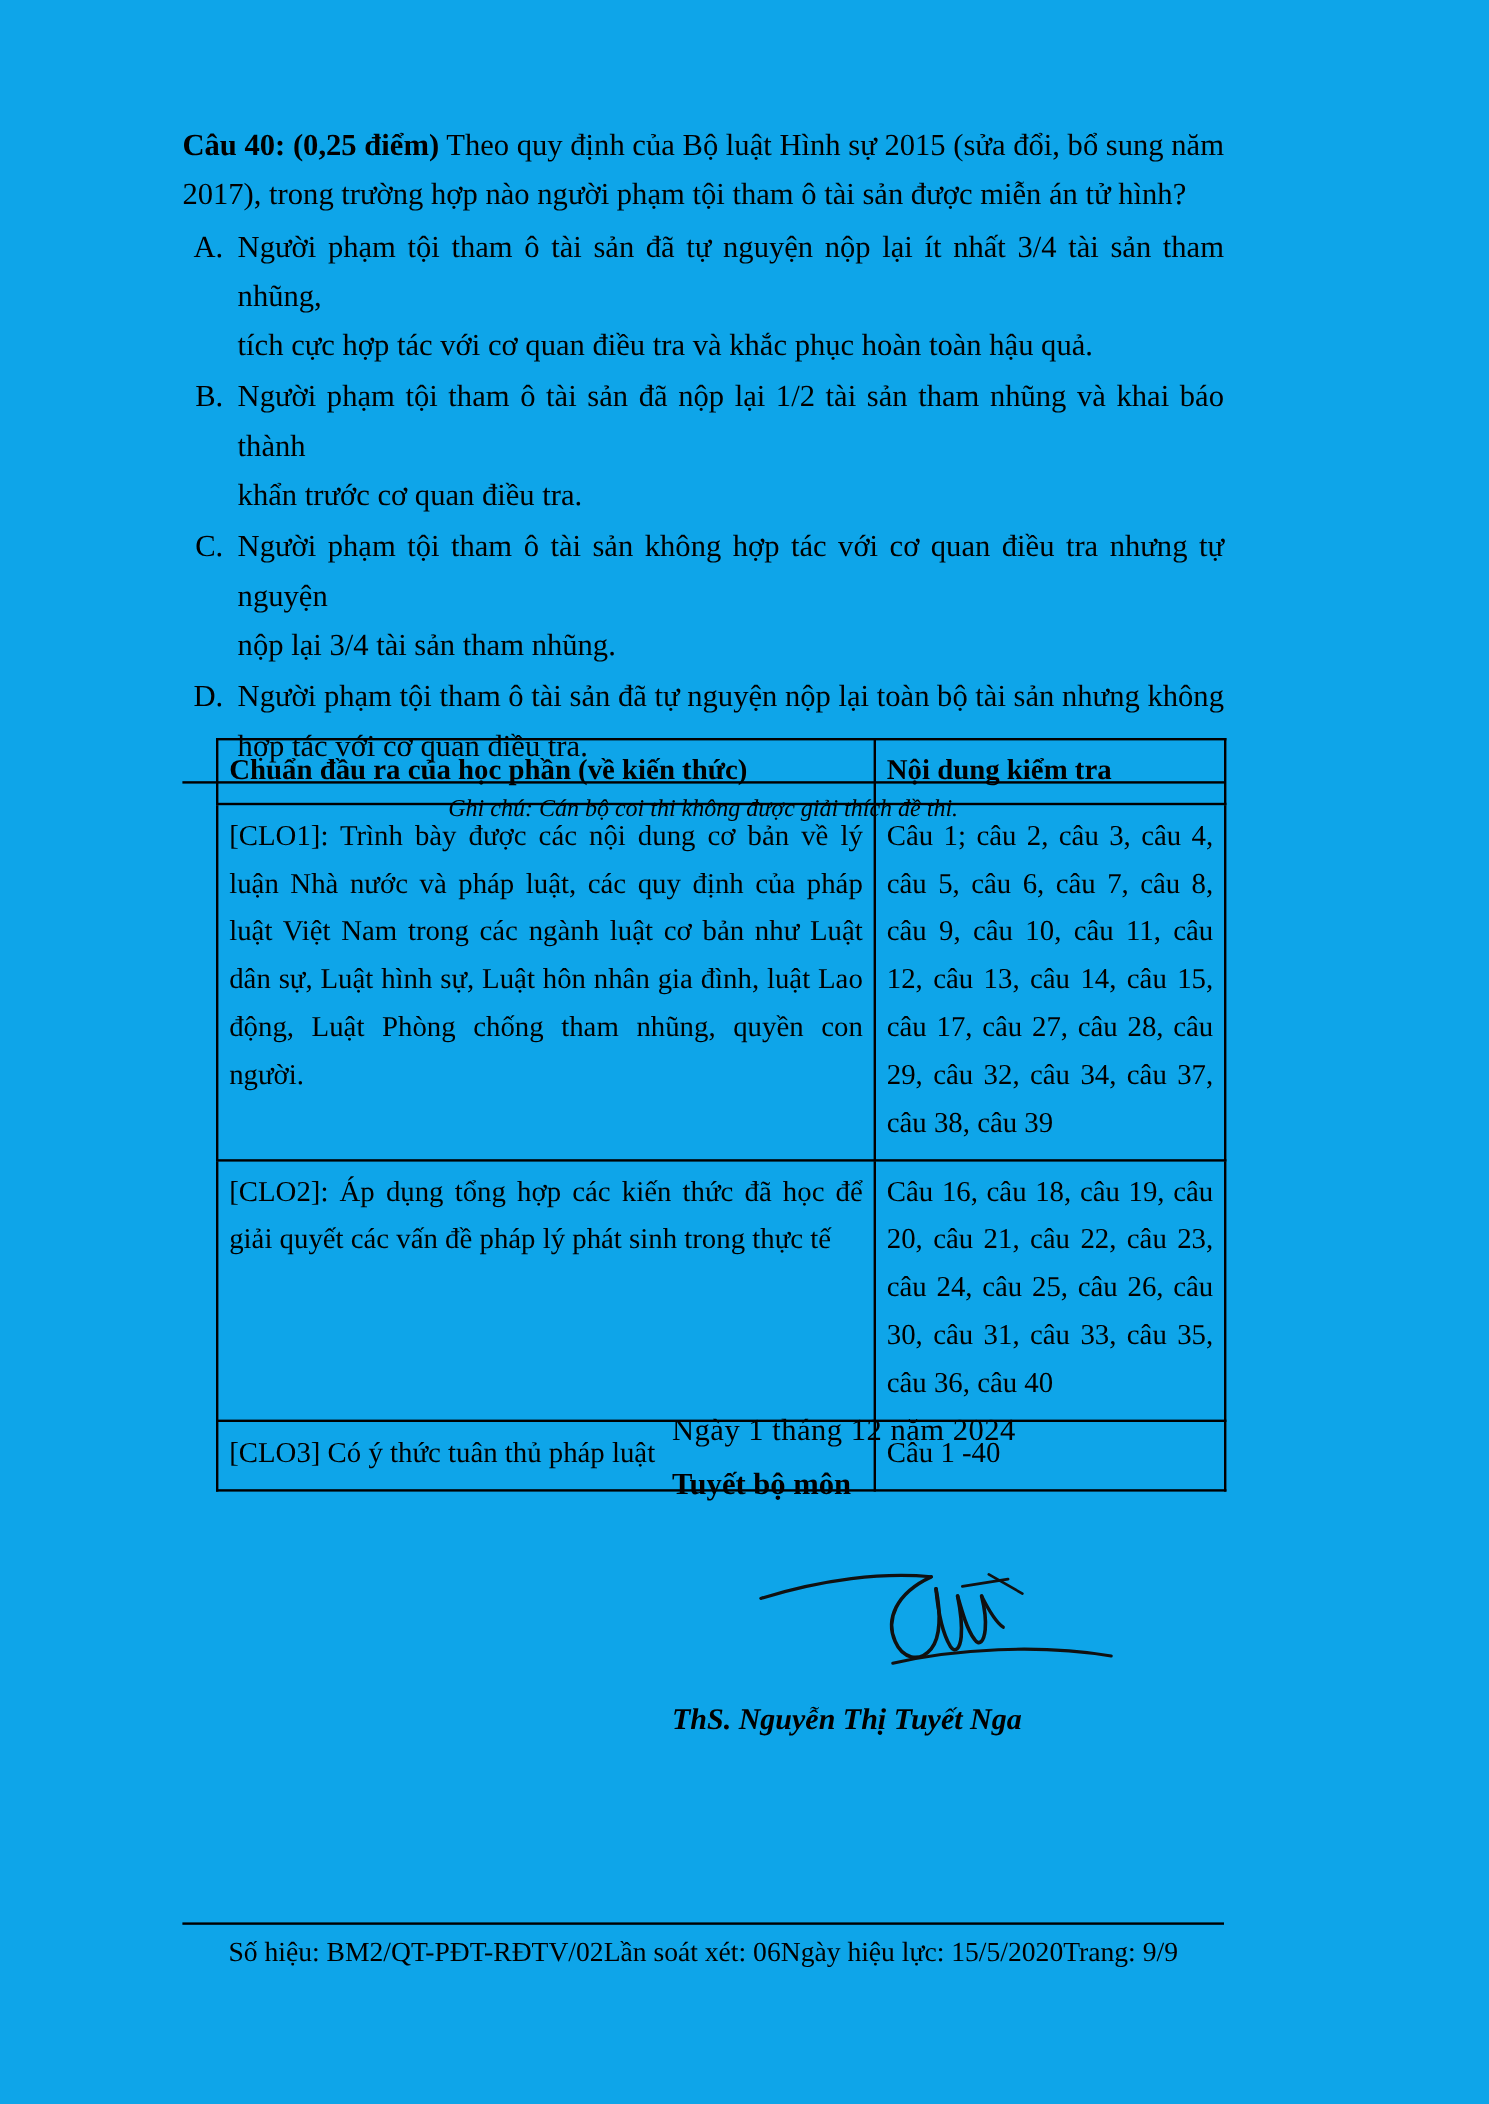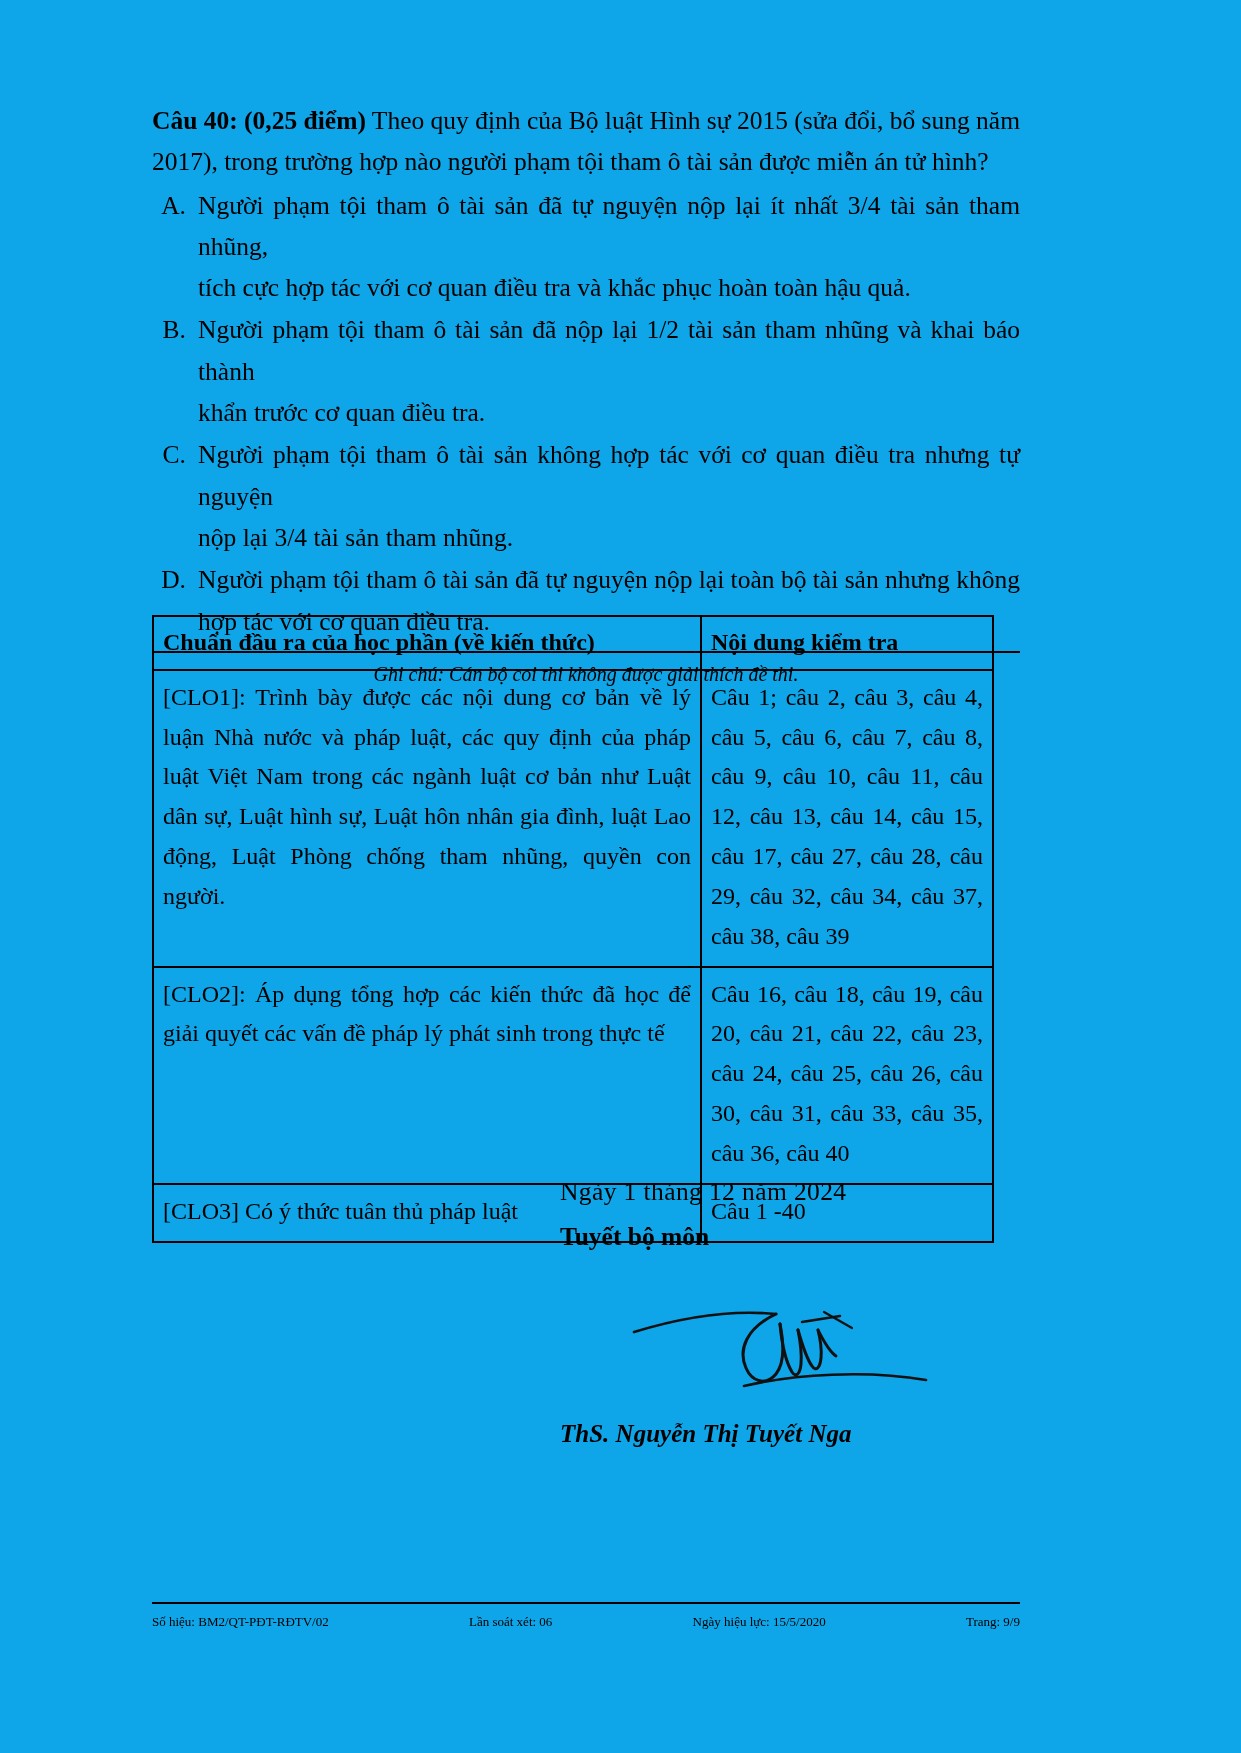--- a/index.html
+++ b/index.html
@@ -81,21 +81,21 @@
     font-style: italic;
     font-size: 20px;
     line-height: 1.5;
     margin-top: 6px;
     text-align: center;
   }
 
   
   .matrix-wrap {
     position: absolute;
-    left: 152px;
+    left: 180px;
     top: 615px;
     width: 840px;
   }
   table.matrix {
     border-collapse: collapse;
     width: 840px;
     table-layout: fixed;
   }
   table.matrix td, table.matrix th {
     border: 2.2px solid #000;
@@ -151,23 +151,23 @@
     top: 1602px;
     width: 868px;
     border-top: 2.2px solid #000;
   }
   .footer {
     position: absolute;
     left: 152px;
     top: 1614px;
     width: 868px;
     display: flex;
-    justify-content: space-between;
+    justify-content: center;
     align-items: baseline;
-    font-size: 13px;
+    font-size: 23px;
     font-family: "Liberation Serif", "DejaVu Serif", serif;
   }
   .footer > div { white-space: nowrap; }
 </style>
 </head>
 <body>
 
 <div class="page">
 
   <div class="content">

